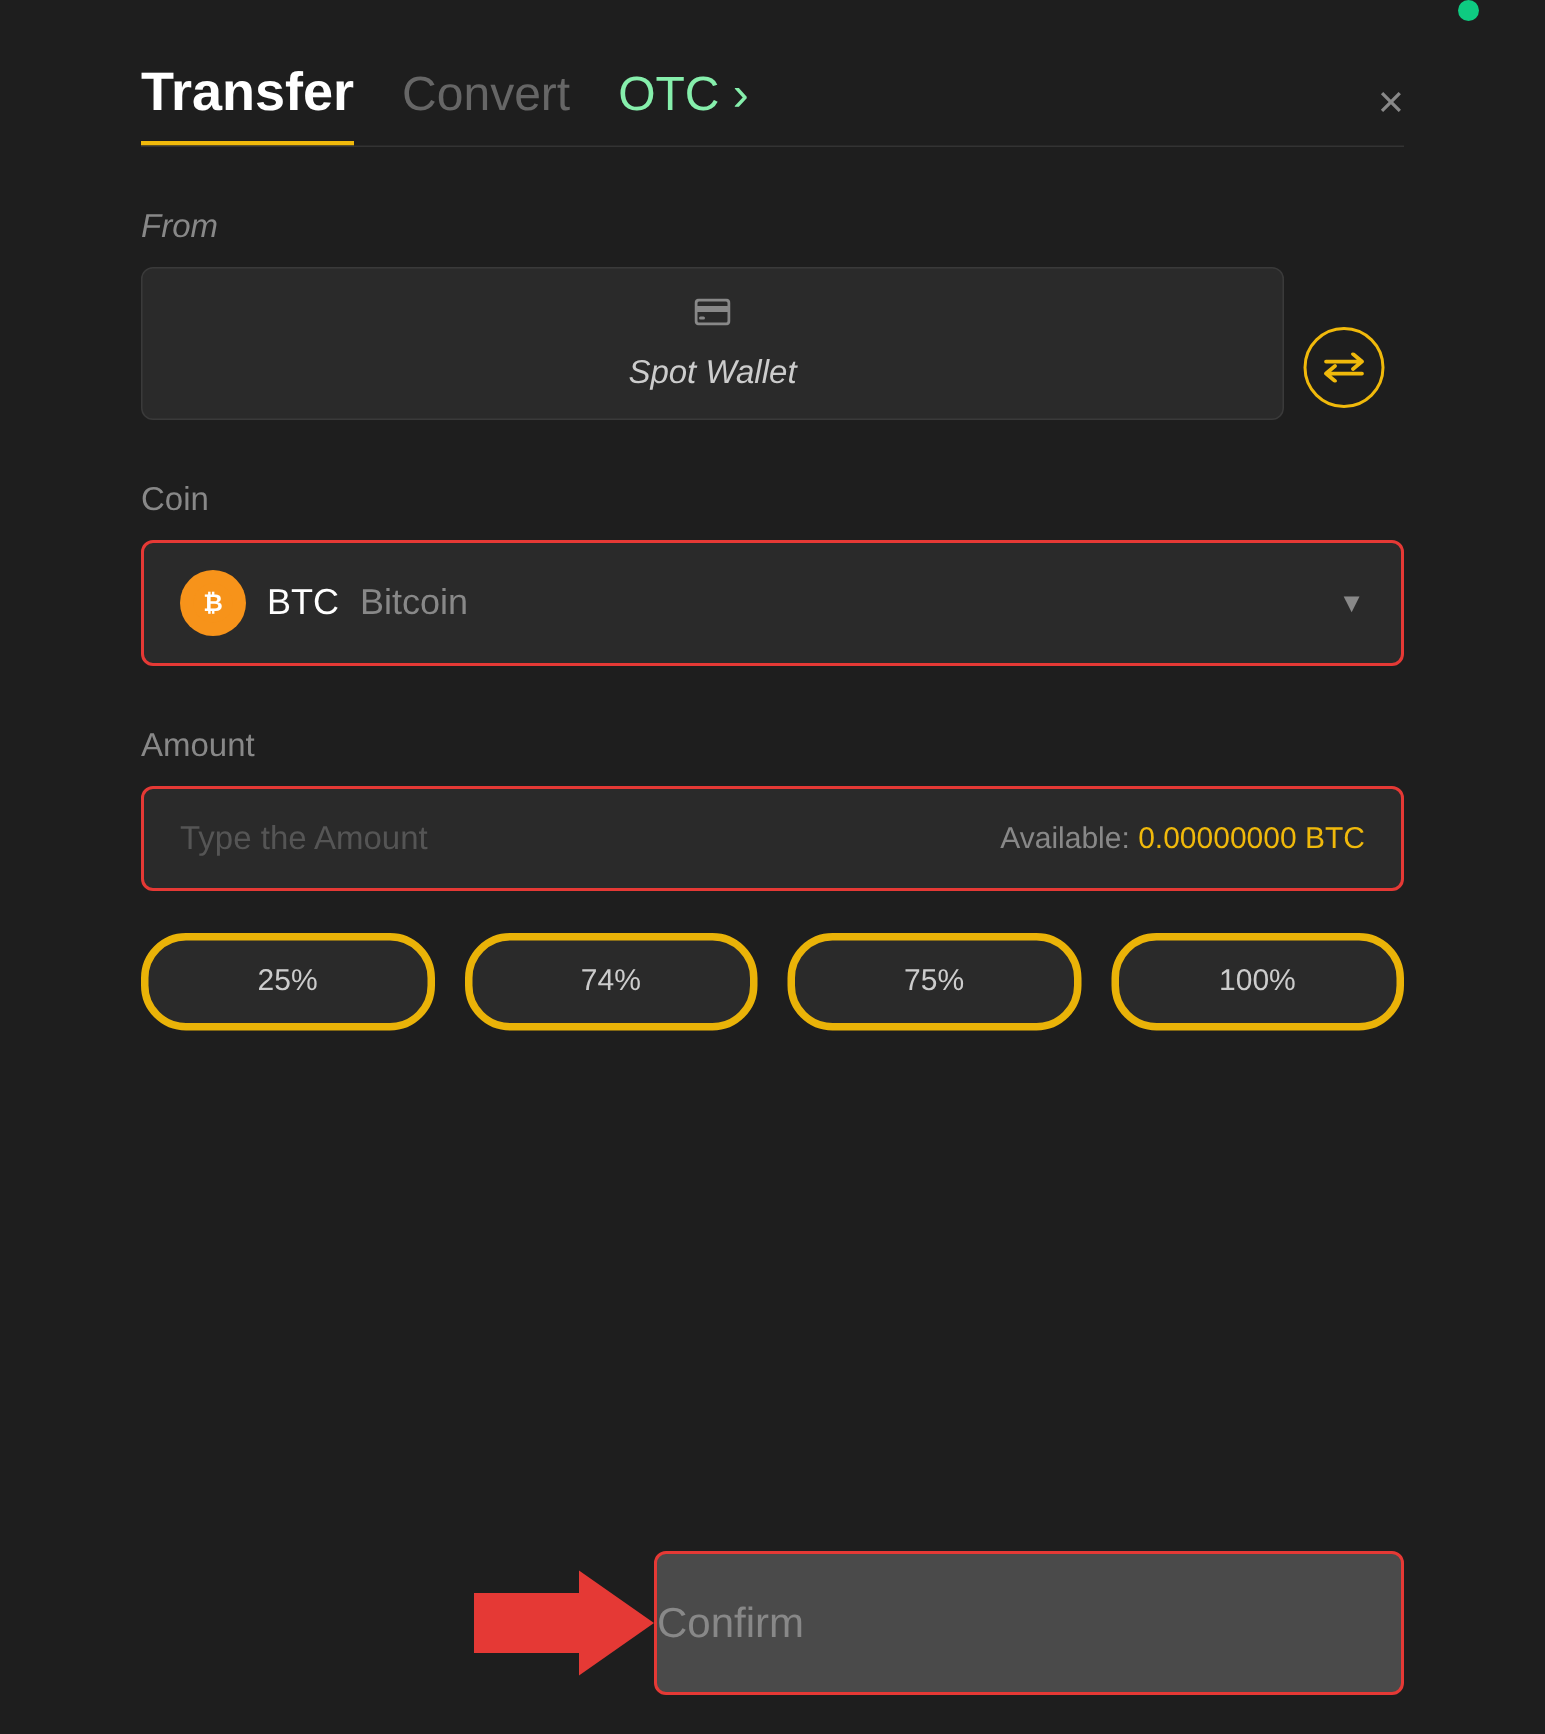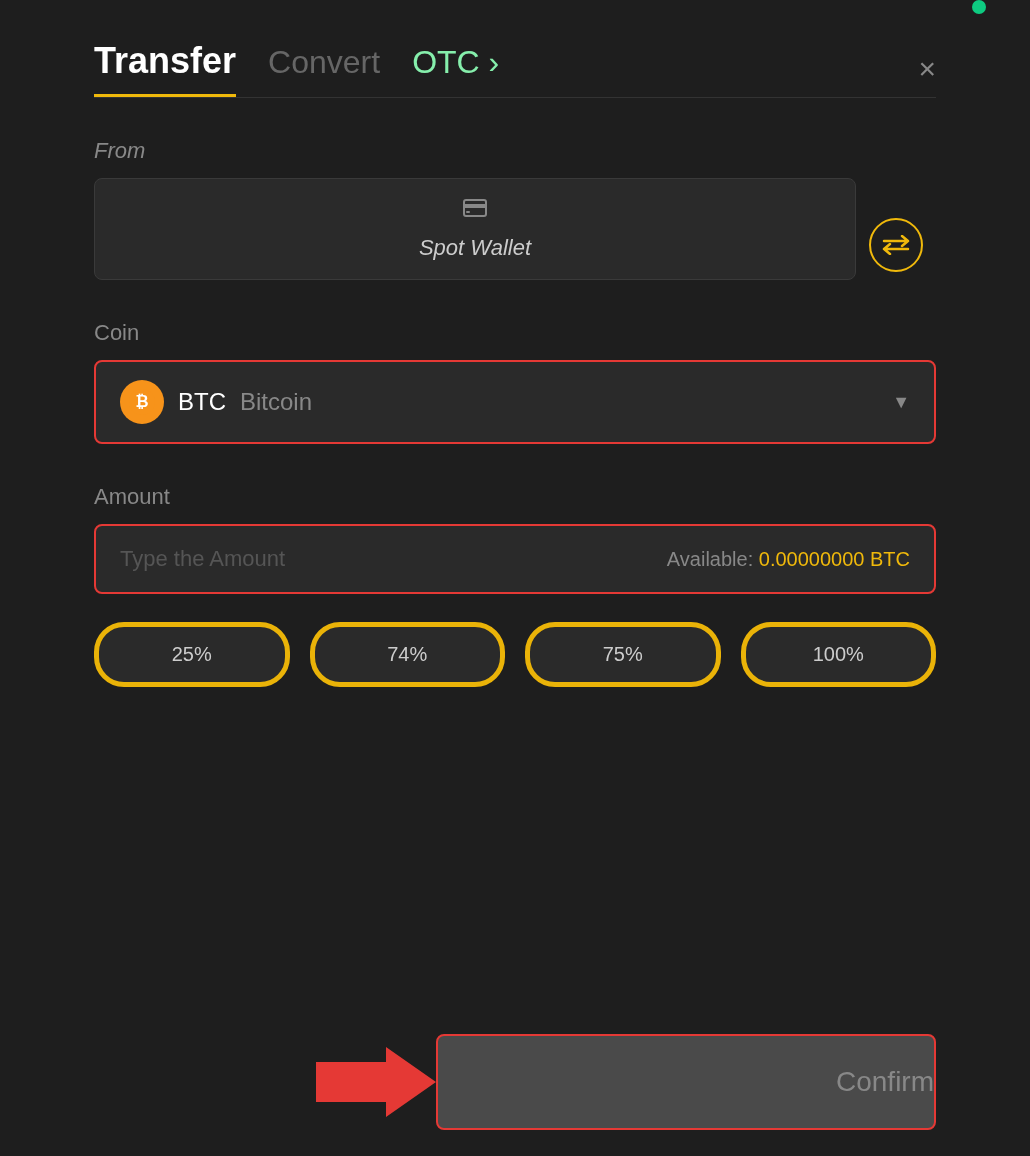--- a/index.html
+++ b/index.html
@@ -261,21 +261,21 @@
 
     .confirm-btn {
       background: #4a4a4a;
       border: 2.5px solid #e53935;
       border-radius: 8px;
       padding: 30px 0;
       width: 500px;
       font-size: 28px;
       color: #888;
       cursor: pointer;
-      text-align: right;
+      text-align: left;
     }
 
     
     .green-dot {
       position: absolute;
       top: 0;
       right: 0;
       width: 14px;
       height: 14px;
       background: #0ecb81;

